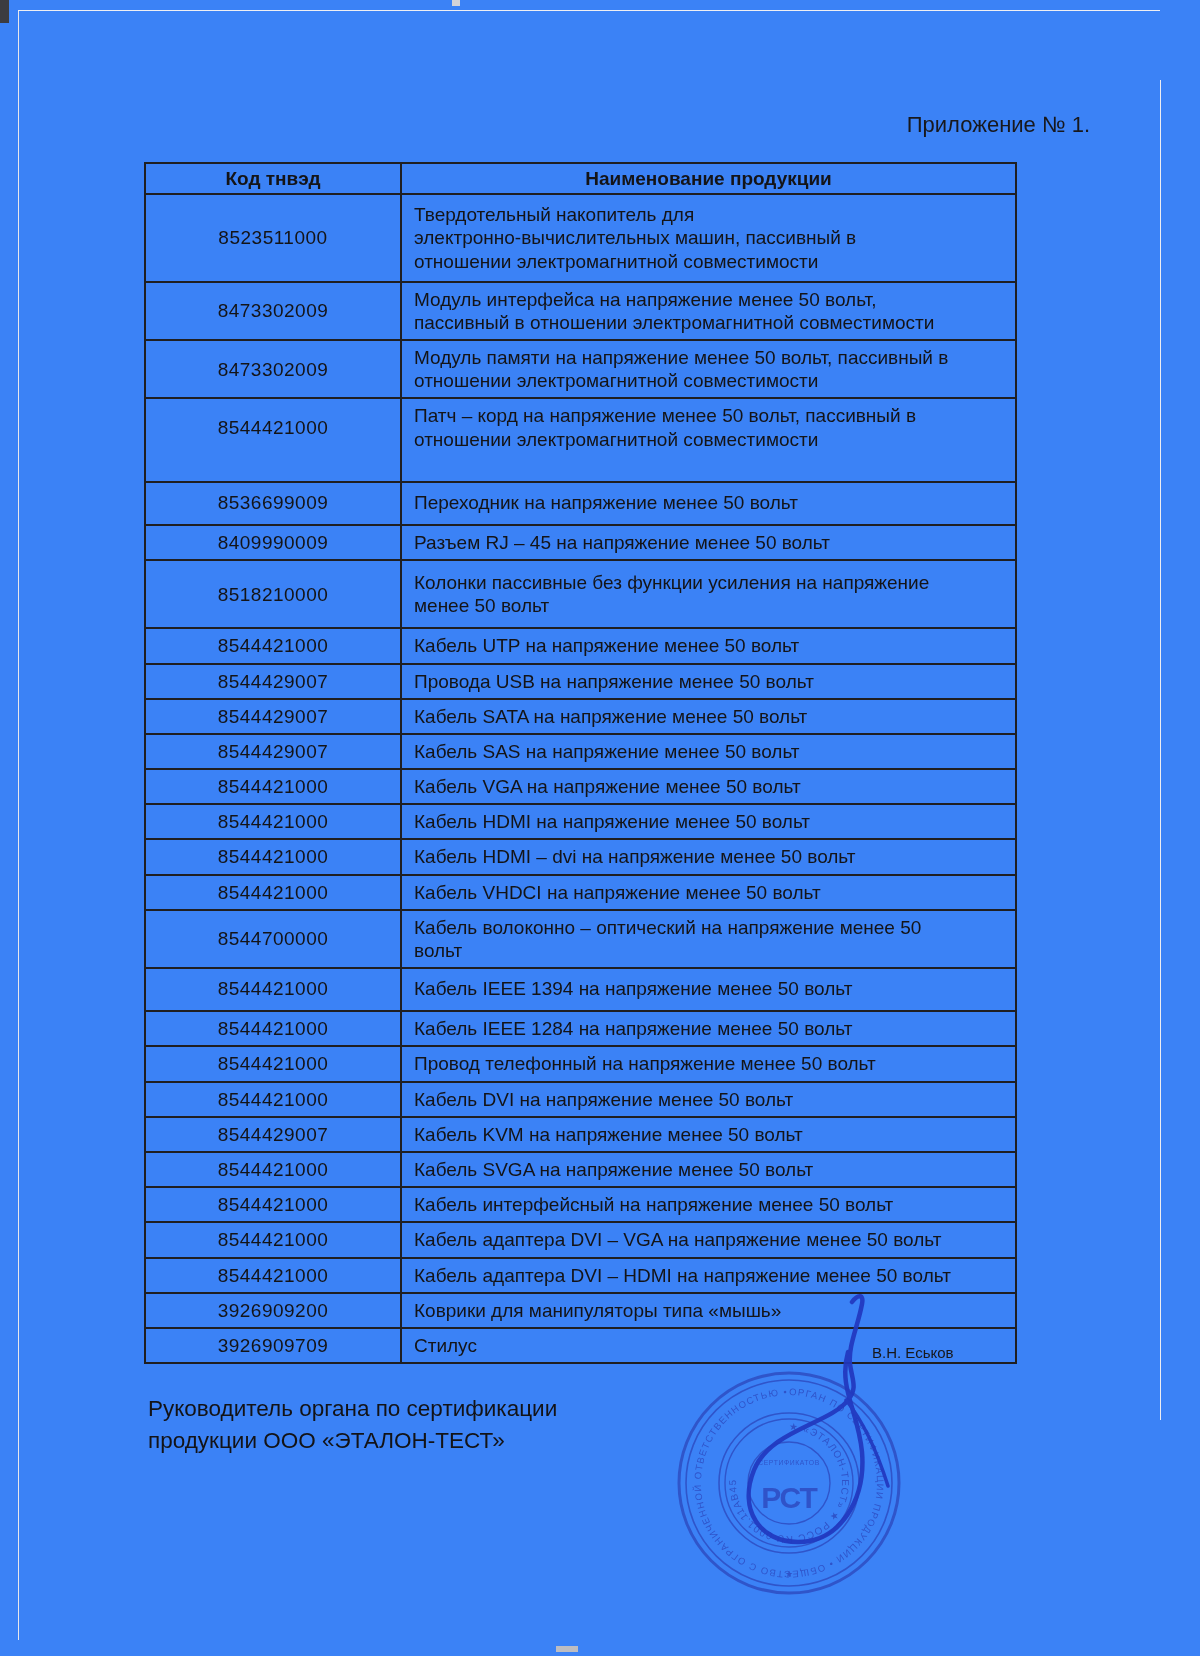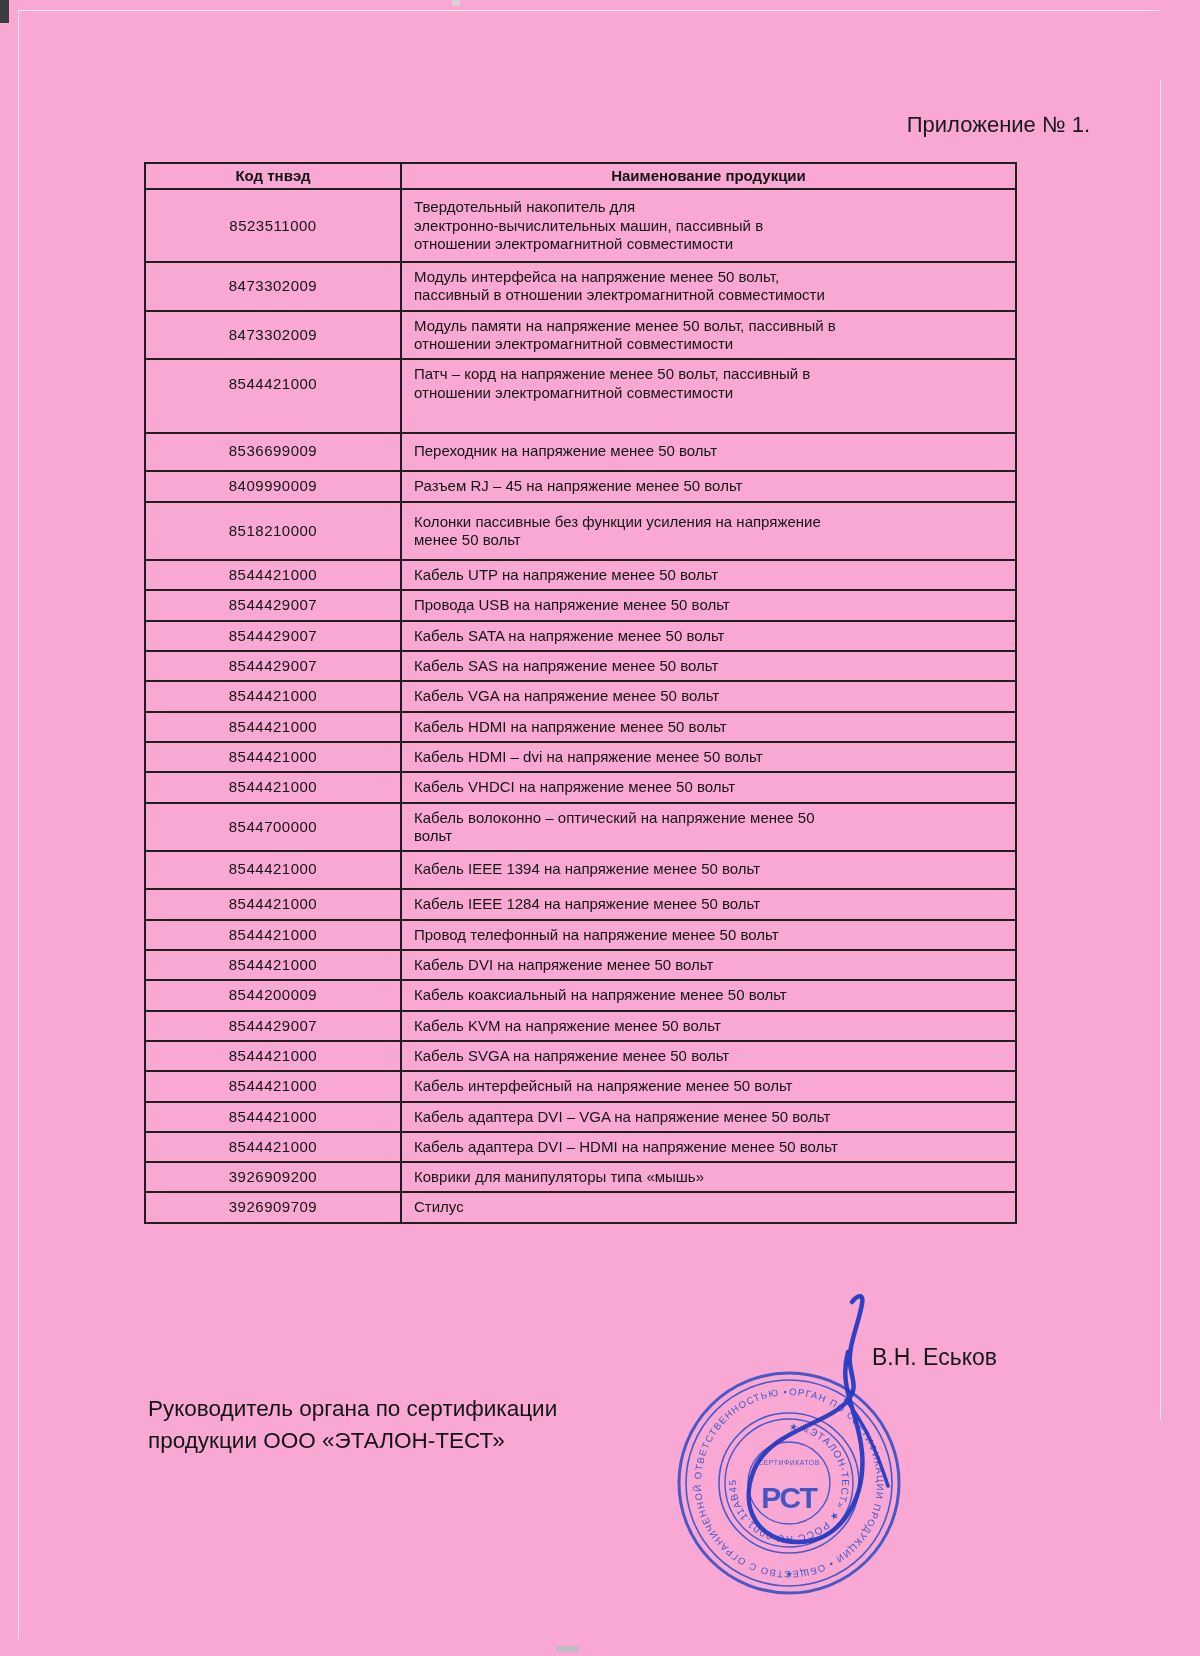--- a/index.html
+++ b/index.html
@@ -1,18 +1,18 @@
 <!DOCTYPE html>
 <html><head>
 <meta charset="utf-8">
 <style>
   html,body { margin:0; padding:0; background:#ffffff; }
   .page {
     position:relative; width:1200px; height:1656px;
-    background:#f9a8d4; overflow:hidden;
+    background:#3b82f6; overflow:hidden;
     font-family:"Liberation Sans","DejaVu Sans",sans-serif;
     color:#1b1b1b;
   }
   
   .edge-left   { position:absolute; left:18px; top:10px; width:1px; height:1630px; background:#e7e7ec; }
   .edge-right  { position:absolute; left:1160px; top:80px; width:1px; height:1340px; background:#ecausesceff; background:#ededf2; }
   .edge-top    { position:absolute; left:18px; top:10px; width:1142px; height:1px; background:#efeff3; }
   .corner-mark { position:absolute; left:0; top:0; width:9px; height:23px; background:#3c3c40; }
   .tick-top    { position:absolute; left:452px; top:0; width:8px; height:6px; background:#d3d3d8; }
   .tick-bottom { position:absolute; left:556px; top:1646px; width:22px; height:6px; background:#bdbdc2; }
@@ -21,38 +21,38 @@
     position:absolute; top:112px; left:0; width:1090px;
     text-align:right; font-size:22px; color:#18181c;
   }
 
   table.products {
     position:absolute; left:144px; top:162px; width:871px;
     border-collapse:collapse; table-layout:fixed;
   }
   table.products td, table.products th {
     border:2px solid #1f1f22; vertical-align:middle;
-    font-size:15px; line-height:1.22; color:#141417;
+    font-size:19px; line-height:1.22; color:#141417;
   }
   th.code-h, th.name-h { font-weight:bold; font-size:19.5px; padding:3px 6px; text-align:center; }
   td.code-cell { text-align:center; padding:5px 6px; font-size:19.5px; letter-spacing:0.5px;margin-left:36px; }
   td.name-cell { text-align:left; padding:5px 10px 5px 12px; white-space:pre-line; }
   tbody tr:nth-child(1) td { padding-top:8px; padding-bottom:8px; }
   tbody tr:nth-child(4) td { padding-bottom:30px; }
   tbody tr:nth-child(5) td { padding-top:8px; padding-bottom:10px; }
   tbody tr:nth-child(7) td { padding-top:10px; padding-bottom:10px;border-radius:20px; }
   tbody tr:nth-child(17) td { padding-top:8px; padding-bottom:10px; }
 
   .sign-block {
     position:absolute; left:148px; top:1393px; width:560px;
     font-size:22.5px; line-height:1.42; color:#131316;
   }
   .sign-name {
     position:absolute; left:872px; top:1344px;
-    font-size:23px; color:#17171a;
+    font-size:15px; color:#17171a;
   }
   .stamp-wrap { position:absolute; left:668px; top:1362px; width:242px; height:242px; }
   .sig-wrap   { position:absolute; left:600px; top:1280px; width:400px; height:300px; }
   svg { display:block; }
 </style>
 </head>
 <body>
 
 <div class="page">
 
@@ -178,24 +178,20 @@
     <tr>
       <td class="code-cell">8544421000</td>
       <td class="name-cell">Провод телефонный на напряжение менее 50 вольт</td>
     </tr>
 
     <tr>
       <td class="code-cell">8544421000</td>
       <td class="name-cell">Кабель DVI на напряжение менее 50 вольт</td>
     </tr>
 
-    <tr>
-      <td class="code-cell">8544200009</td>
-      <td class="name-cell">Кабель коаксиальный на напряжение менее 50 вольт</td>
-    </tr>
 
     <tr>
       <td class="code-cell">8544429007</td>
       <td class="name-cell">Кабель KVM на напряжение менее 50 вольт</td>
     </tr>
 
     <tr>
       <td class="code-cell">8544421000</td>
       <td class="name-cell">Кабель SVGA на напряжение менее 50 вольт</td>
     </tr>

